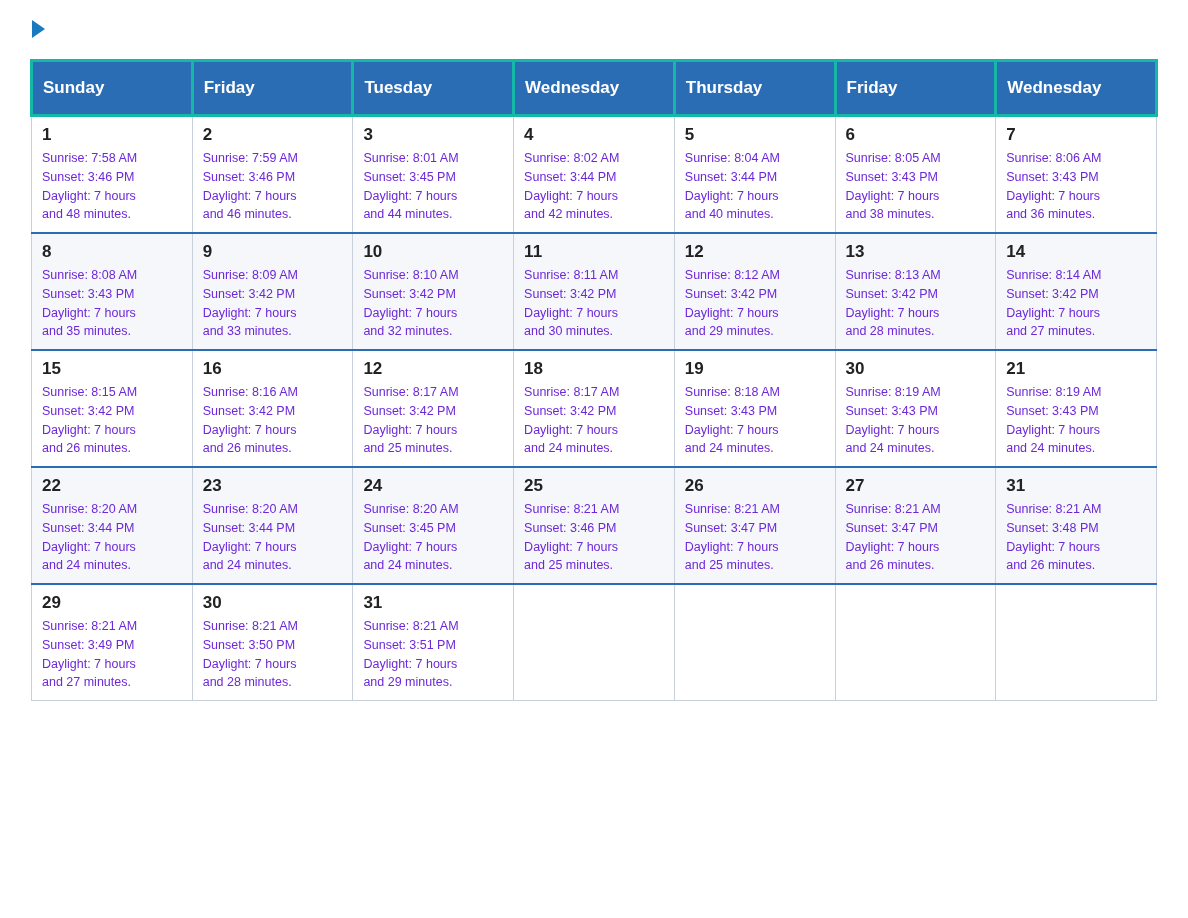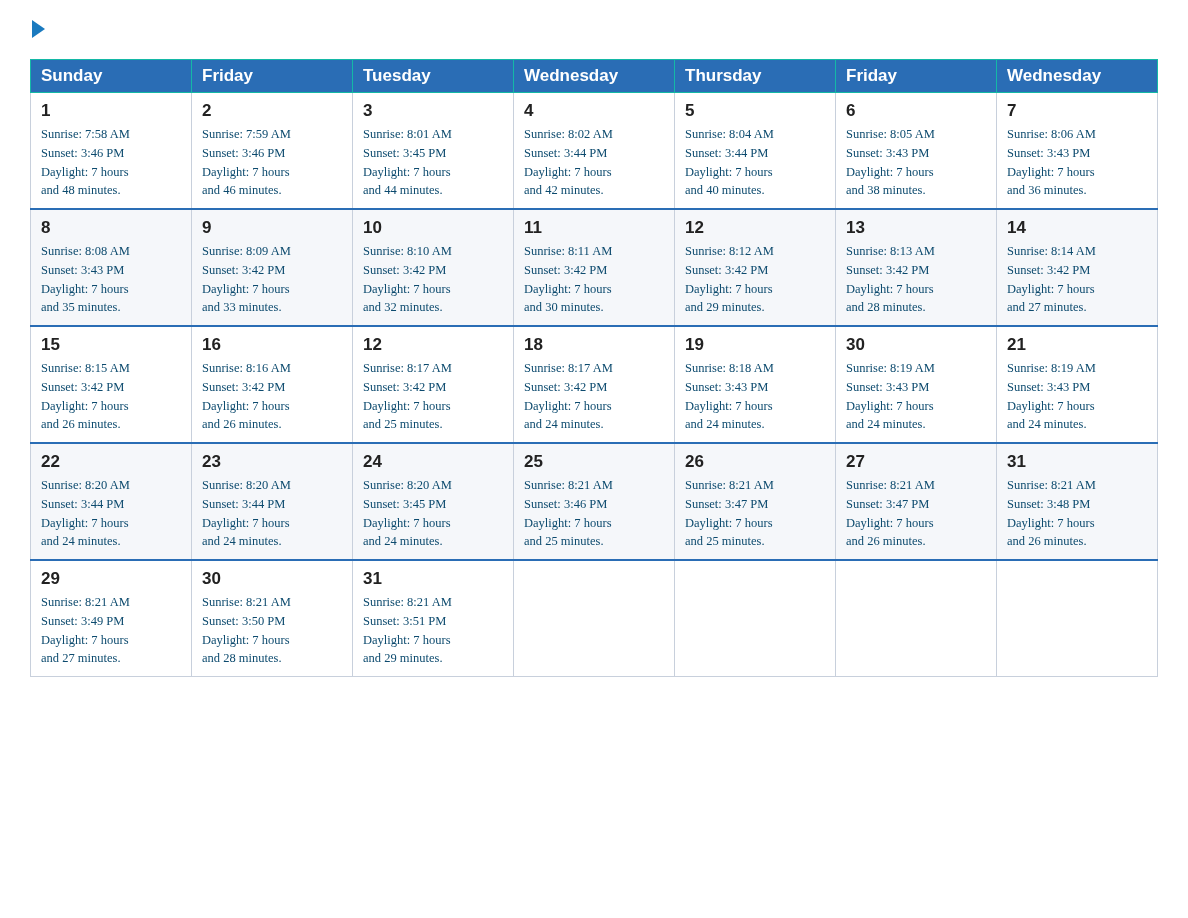--- a/index.html
+++ b/index.html
@@ -39,23 +39,23 @@
     .calendar {
       width: 100%;
       border-collapse: collapse;
       border: 1px solid #b0b8c8;
     }
     .calendar th {
       background: #2a6db5;
       color: #fff;
       font-size: 17px;
       font-weight: bold;
-      padding: 6px 10px;
+      padding: 16px 10px;
       text-align: left;
-      border: 1px solid #14b8a6;
+      border: 3px solid #14b8a6;
     }
     .calendar td {
       vertical-align: top;
       padding: 8px 10px;
       border: 1px solid #c8d0dc;
       width: 14.28%;
       min-height: 90px;
       font-size: 13px;
       color: #333;
       background: #fff;
@@ -66,22 +66,21 @@
     .day-num {
       font-size: 17px;
       font-weight: bold;
       color: #222;
       display: block;
       margin-bottom: 4px;
     }
     .day-info {
       font-size: 12.5px;
       line-height: 1.5;
-      color: #0c4a6e;
-      font-family: Liberation Serif, serif;
+      color: #6d28d9;
     }
     .empty-cell {
       background: #fff !important;
     }
     .row-separator td {
       border-top: 2px solid #2a6db5;
     }
   </style>
 </head>
 <body>

